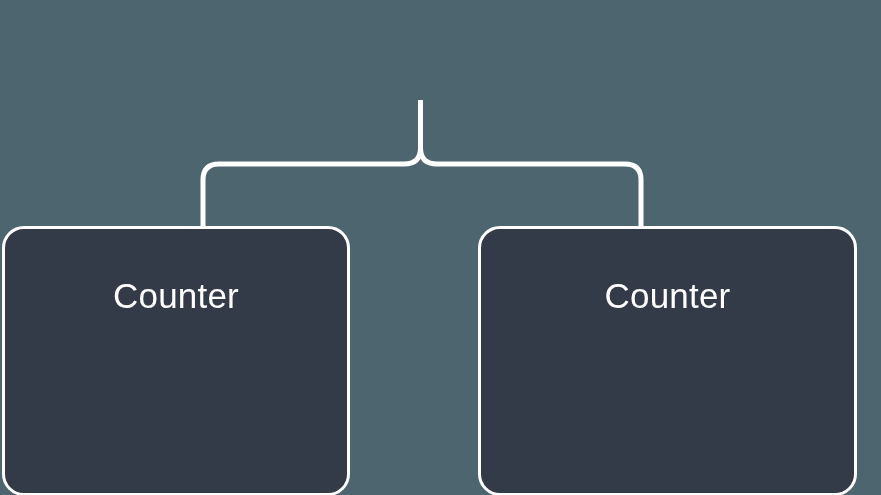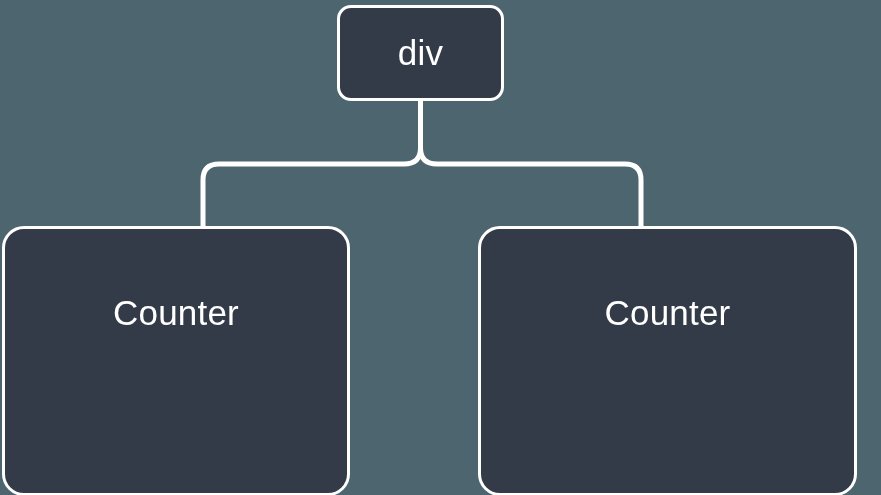--- a/index.html
+++ b/index.html
@@ -57,41 +57,38 @@
     height: 270px;
     border-radius: 22px;
   }
   #child-left  { left: 2px;   top: 226px; width: 348px; }
   #child-right { left: 478px; top: 226px; width: 379px; }
 
   .child-title {
     position: absolute;
     left: 0;
     right: 0;
-    top: 64px;
+    top: 47px;
     text-align: center;
     font-size: 35px;
     color: #ffffff;
     letter-spacing: 0.2px;
   }
 </style>
 </head>
 <body>
 
 <div id="stage">
 
   <svg id="connectors" viewBox="0 0 881 495" xmlns="http://www.w3.org/2000/svg">
     <path d="M420.5 100 L420.5 148" fill="none" stroke="#ffffff" stroke-width="5" stroke-linecap="butt"></path>
     <path d="M420.5 148 Q420.5 164 404 164 L219 164 Q203 164 203 180 L203 228" fill="none" stroke="#ffffff" stroke-width="5" stroke-linecap="round" stroke-linejoin="round"></path>
     <path d="M420.5 148 Q420.5 164 437 164 L625 164 Q641 164 641 180 L641 228" fill="none" stroke="#ffffff" stroke-width="5" stroke-linecap="round" stroke-linejoin="round"></path>
   </svg>
 
-  <div class="node node-root">
-    <span class="node-title">div</span>
-  </div>
 
   <div class="node node-child" id="child-left">
     <div class="child-title">Counter</div>
 
   </div>
 
   <div class="node node-child" id="child-right">
     <div class="child-title">Counter</div>
 
   </div>

